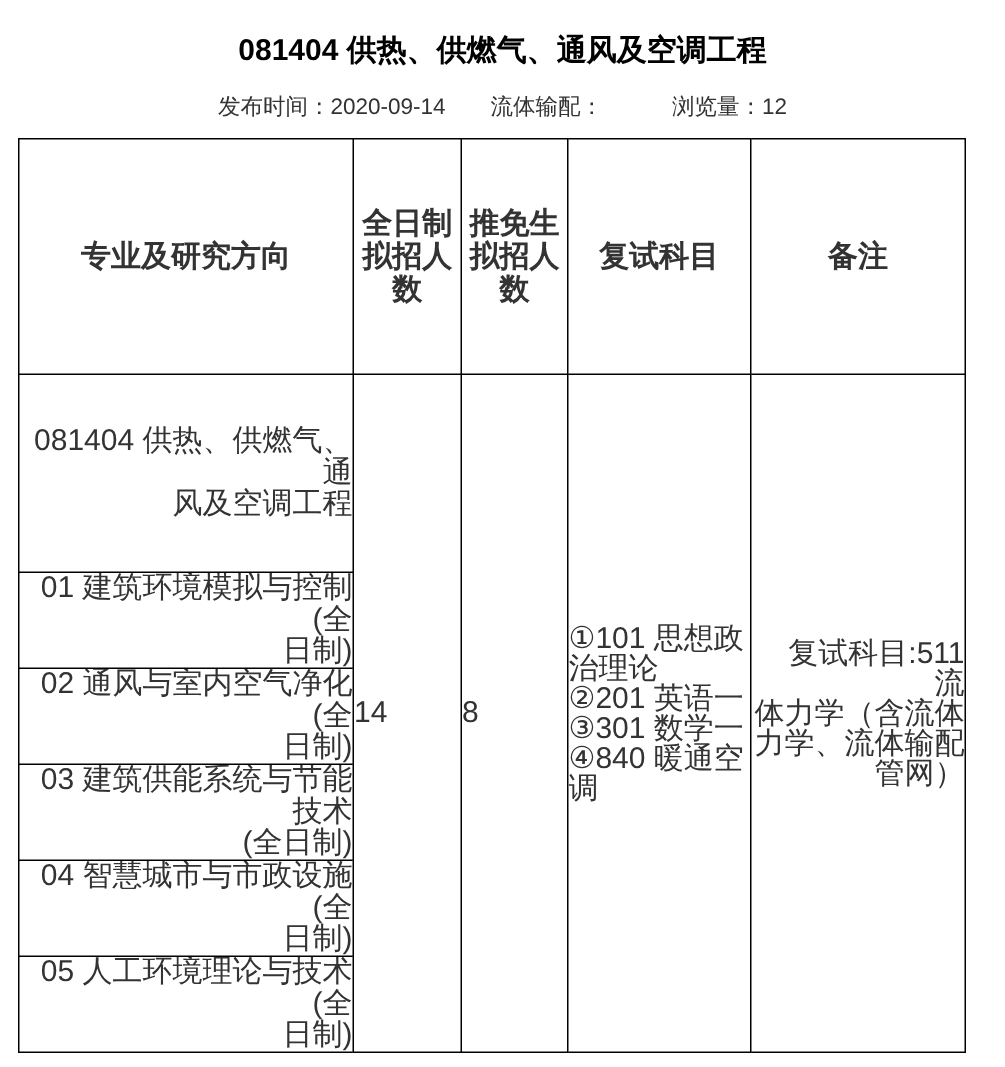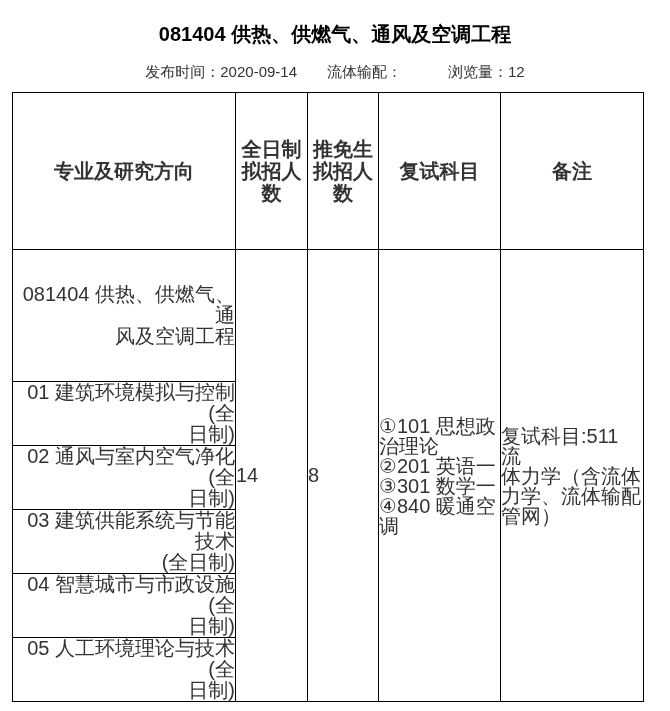--- a/index.html
+++ b/index.html
@@ -70,21 +70,21 @@
     vertical-align: middle;
   }
   td.exam-cell {
     text-align: left;
     vertical-align: middle;
     padding: 0 4px 0 7px;
     white-space: pre-line;
     line-height: 20px;
   }
   td.remarks-cell {
-    text-align: left;
+    text-align: right;
     vertical-align: middle;
     padding: 0 4px 0 6px;
     white-space: pre-line;
     line-height: 20px;
   }
 </style>
 </head>
 <body>
 
 <div>

